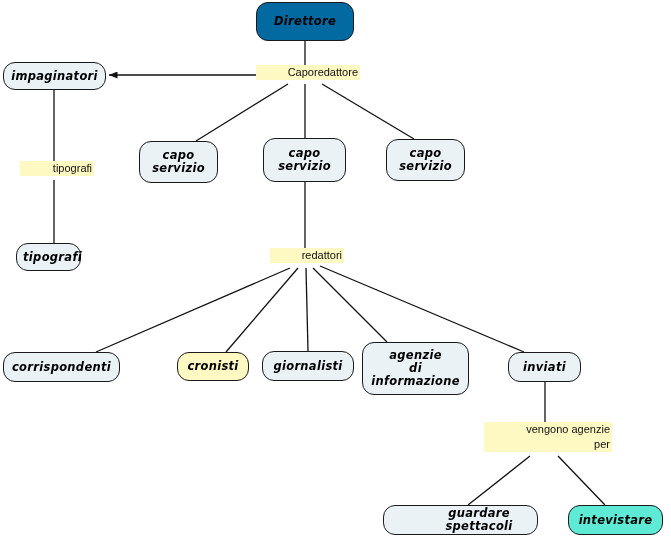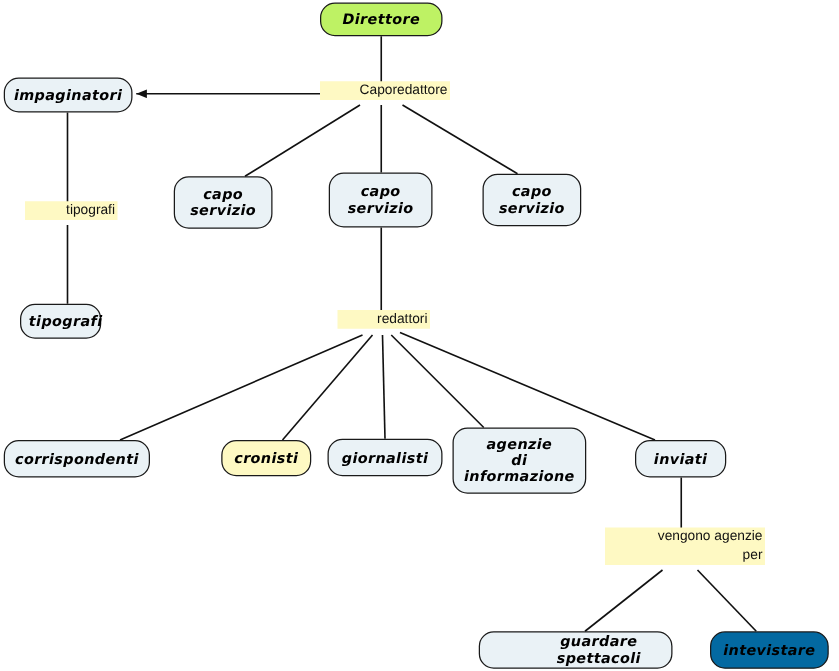--- a/index.html
+++ b/index.html
@@ -87,21 +87,21 @@
         <line x1="306" y1="268" x2="308" y2="351" stroke="#111111" stroke-width="1.3"></line>
         <line x1="313" y1="268" x2="387" y2="342" stroke="#111111" stroke-width="1.3"></line>
         <line x1="320" y1="266" x2="524" y2="352" stroke="#111111" stroke-width="1.3"></line>
         <line x1="545" y1="382" x2="545" y2="423" stroke="#111111" stroke-width="1.3"></line>
         <line x1="530" y1="456" x2="468" y2="505" stroke="#111111" stroke-width="1.3"></line>
         <line x1="558" y1="456" x2="605" y2="505" stroke="#111111" stroke-width="1.3"></line>
       </g>
   </svg>
 
   <div id="node-layer">
-      <div class="node" style="left: 256px; top: 2px; width: 98px; height: 27px; background: #bef264; border-color: rgb(26, 26, 26); align-items: center;">
+      <div class="node" style="left: 256px; top: 2px; width: 98px; height: 39px; background: #0369a1; border-color: rgb(26, 26, 26); align-items: center;">
         <span class="txt">Direttore</span>
       </div>
       <div class="node" style="left: 3px; top: 62px; width: 103px; height: 28px; background: rgb(234, 242, 246); border-color: rgb(26, 26, 26);">
         <span class="txt">impaginatori</span>
       </div>
       <div class="node" style="left: 139px; top: 141px; width: 79px; height: 42px; background: rgb(234, 242, 246); border-color: rgb(26, 26, 26);">
         <span class="txt">capo
 servizio</span>
       </div>
       <div class="node" style="left: 263px; top: 138px; width: 83px; height: 44px; background: rgb(234, 242, 246); border-color: rgb(26, 26, 26);">
@@ -128,21 +128,21 @@
         <span class="txt">agenzie
 di
 informazione</span>
       </div>
       <div class="node" style="left: 508px; top: 352px; width: 73px; height: 30px; background: rgb(234, 242, 246); border-color: rgb(26, 26, 26);">
         <span class="txt">inviati</span>
       </div>
       <div class="node" style="left: 383px; top: 505px; width: 155px; height: 30px; background: rgb(234, 242, 246); border-color: rgb(26, 26, 26); padding-left: 41px;">
         <span class="txt">guardare spettacoli</span>
       </div>
-      <div class="node" style="left: 568px; top: 505px; width: 95px; height: 30px; background: #0369a1; border-color: rgb(26, 26, 26);">
+      <div class="node" style="left: 568px; top: 505px; width: 95px; height: 30px; background: #5eead4; border-color: rgb(26, 26, 26);">
         <span class="txt">intevistare</span>
       </div>
     </div>
   <div id="label-layer">
       <div class="link-label" style="left: 256px; top: 65px; width: 100px;">Caporedattore</div>
       <div class="link-label" style="left: 20px; top: 161px; width: 70px;">tipografi</div>
       <div class="link-label" style="left: 270px; top: 248px; width: 70px;">redattori</div>
       <div class="link-label" style="left: 484px; top: 422px; width: 124px;">vengono agenzie
 per</div>
     </div>

